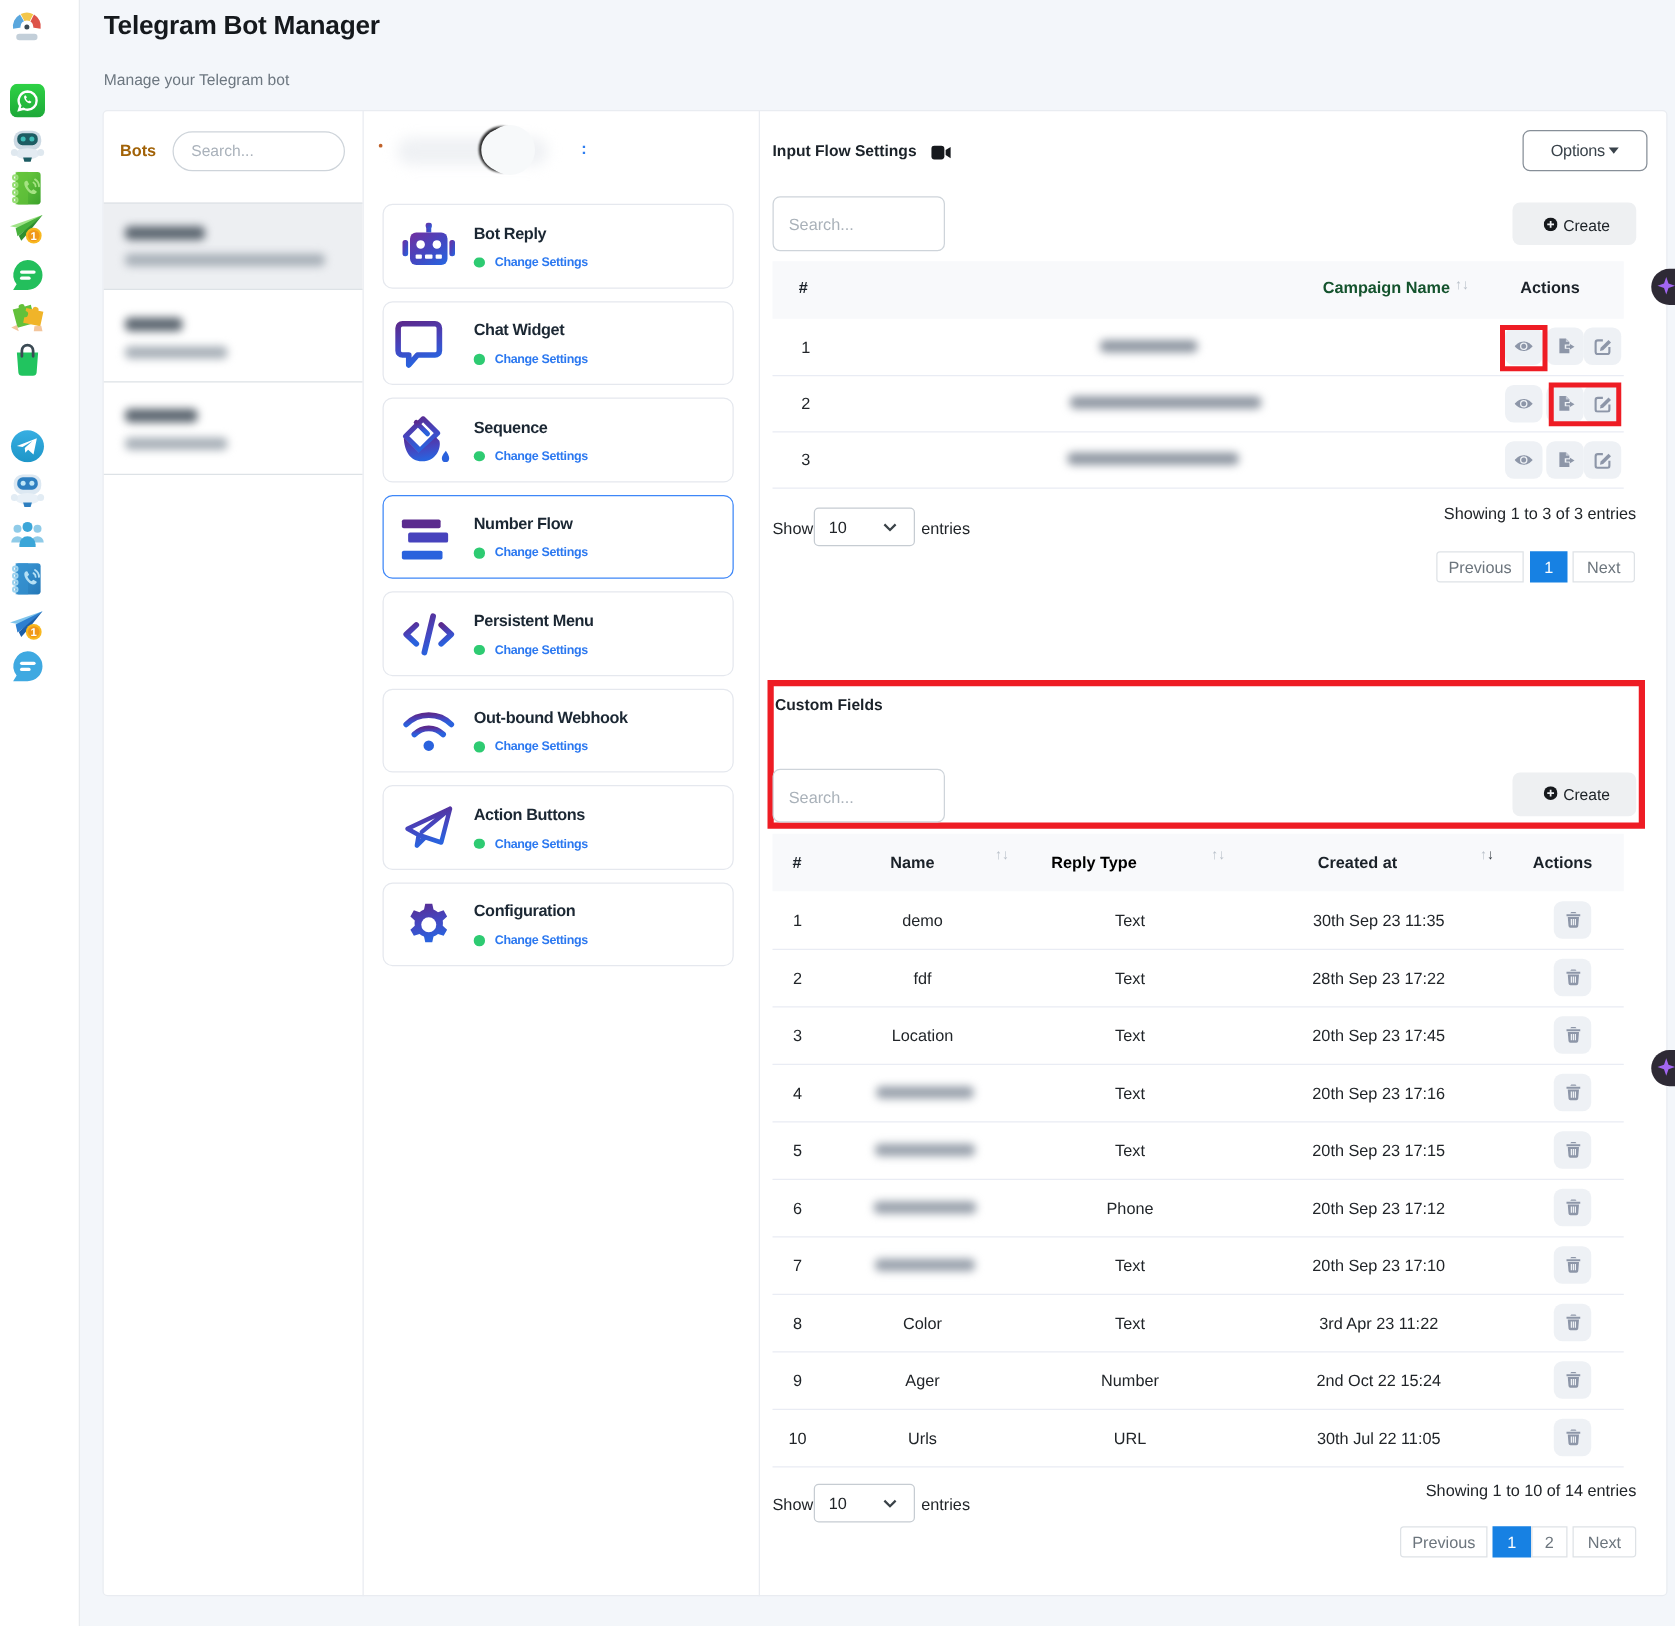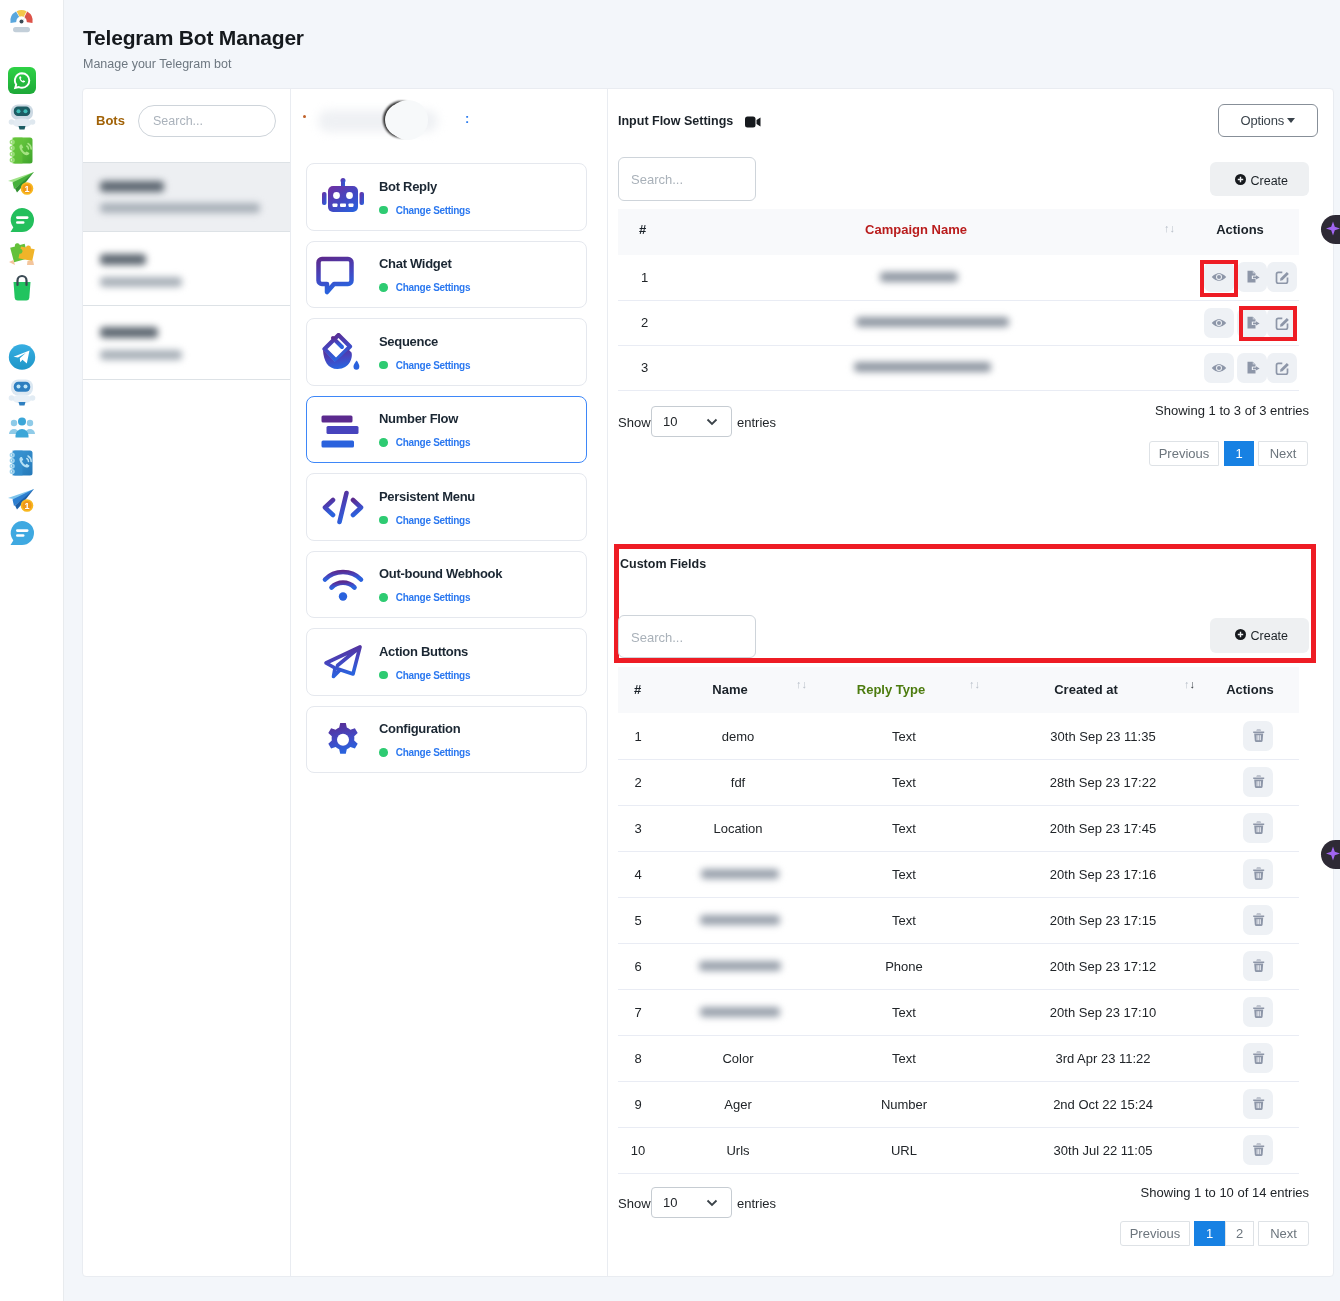--- a/index.html
+++ b/index.html
@@ -156,21 +156,21 @@
   <circle cx="20" cy="17.5" r="6.3" fill="#f8b81f"></circle>
   <circle cx="20" cy="17.5" r="4.6" fill="#f09819"></circle>
   <text x="20" y="21" text-anchor="middle" font-family="Liberation Sans" font-size="9" font-weight="bold" fill="#fff">1</text>
 </svg>
 <svg class="abs" style="left:8px;top:520px;" width="28" height="27" viewBox="0 0 28 27">
   <path d="M14 1 a12 12 0 0 1 0 24 h-11.5 l2.8 -4.6 a12 12 0 0 1 8.7 -19.4 z" fill="#3fa9e1"></path>
   <rect x="8" y="9.3" width="12.5" height="2.6" rx="1.3" fill="#fff"></rect>
   <rect x="8" y="14.2" width="8.5" height="2.6" rx="1.3" fill="#fff"></rect>
 </svg>
 
-<div class="abs" style="left:83px;top:26px;font-size:21px;font-weight:bold;color:#15191d;letter-spacing:-0.2px;">Telegram Bot Manager</div>
+<div class="abs" style="left:83px;top:9px;font-size:21px;font-weight:bold;color:#15191d;letter-spacing:-0.2px;">Telegram Bot Manager</div>
 <div class="abs" style="left:83px;top:56.5px;font-size:12.5px;color:#6d7780;">Manage your Telegram bot</div>
 
 <div class="abs" id="card" style="left:82px;top:88px;width:1252px;height:1189px;background:#fff;border:1px solid #e9ecf1;border-radius:4px;"></div>
 
 <div class="abs" style="left:290px;top:88px;width:1px;height:1189px;background:#e9ecf1;"></div>
 <div class="abs" style="left:607px;top:88px;width:1px;height:1189px;background:#e9ecf1;"></div>
 
 <div class="abs bold" style="left:96px;top:113px;font-size:13px;color:#a16207;">Bots</div>
 <div class="abs" style="left:138px;top:105px;width:138px;height:32px;border:1px solid #ced4da;border-radius:16px;background:#fff;"></div>
 <div class="abs" style="left:153px;top:114px;font-size:12.5px;color:#aab2bb;">Search...</div>
@@ -313,21 +313,21 @@
 
 <div class="abs" style="left:1210px;top:162px;width:99px;height:34px;border-radius:6px;background:#eef0f2;"></div>
 <svg class="abs" style="left:1234.5px;top:174.3px;" width="11" height="11" viewBox="0 0 11 11">
     <circle cx="5.5" cy="5.5" r="5.5" fill="#16191d"></circle>
     <path d="M5.5 2.8 v5.4 M2.8 5.5 h5.4" stroke="#eef0f2" stroke-width="1.4"></path>
   </svg>
 <div class="abs" style="left:1250.5px;top:173.5px;font-size:12.5px;color:#1c2227;">Create</div>
 
 <div class="abs" style="left:618px;top:209px;width:681px;height:46px;background:#f8f9fb;"></div>
 <div class="abs bold" style="left:639px;top:222px;font-size:13px;color:#1b2229;">#</div>
-<div class="abs bold" style="left:672px;top:222px;width:488px;text-align:center;font-size:13px;color:#b91c1c;">Campaign Name</div>
+<div class="abs bold" style="left:672px;top:222px;width:488px;text-align:right;font-size:13px;color:#14532d;">Campaign Name</div>
 <div class="abs" style="left:1164px;top:222px;font-size:11px;color:#b9c0c9;">↑↓</div>
 <div class="abs bold" style="left:1180px;top:222px;width:120px;text-align:center;font-size:13px;color:#1b2229;">Actions</div>
 
 <div class="abs" style="left:641px;top:270px;font-size:13px;color:#212529;">1</div>
 <div class="abs" style="left:641px;top:315px;font-size:13px;color:#212529;">2</div>
 <div class="abs" style="left:641px;top:360px;font-size:13px;color:#212529;">3</div>
 <div class="abs blur" style="left:880px;top:272px;width:78px;height:10px;background:#8f97a2;"></div>
 <div class="abs blur" style="left:856px;top:317px;width:153px;height:10px;background:#8f97a2;"></div>
 <div class="abs blur" style="left:854px;top:362px;width:137px;height:10px;background:#8f97a2;"></div>
 <div class="abs" style="left:618px;top:300px;width:681px;height:1px;background:#e9ecf4;"></div>
@@ -426,21 +426,21 @@
 <svg class="abs" style="left:1234.5px;top:629.3px;" width="11" height="11" viewBox="0 0 11 11">
     <circle cx="5.5" cy="5.5" r="5.5" fill="#16191d"></circle>
     <path d="M5.5 2.8 v5.4 M2.8 5.5 h5.4" stroke="#eef0f2" stroke-width="1.4"></path>
   </svg>
 <div class="abs" style="left:1250.5px;top:628.5px;font-size:12.5px;color:#1c2227;">Create</div>
 
 <div class="abs" style="left:618px;top:666.5px;width:681px;height:46px;background:#f8f9fb;"></div>
 <div class="abs bold" style="left:634px;top:682px;font-size:13px;color:#1b2229;">#</div>
 <div class="abs bold" style="left:680px;top:682px;width:100px;text-align:center;font-size:13px;color:#1b2229;">Name</div>
 <div class="abs" style="left:796px;top:678px;font-size:11px;color:#b9c0c9;">↑↓</div>
-<div class="abs bold" style="left:841px;top:682px;width:100px;text-align:center;font-size:13px;color:#4d7c0f;">Reply Type</div>
+<div class="abs bold" style="left:841px;top:682px;width:100px;text-align:left;font-size:13px;color:#000000;">Reply Type</div>
 <div class="abs" style="left:969px;top:678px;font-size:11px;color:#b9c0c9;">↑↓</div>
 <div class="abs bold" style="left:1036px;top:682px;width:100px;text-align:center;font-size:13px;color:#1b2229;">Created at</div>
 <div class="abs" style="left:1184px;top:678px;font-size:11px;color:#b9c0c9;">↑<span style="color:#343a40;">↓</span></div>
 <div class="abs bold" style="left:1200px;top:682px;width:100px;text-align:center;font-size:13px;color:#1b2229;">Actions</div>
 
 <div class="t2num" style="top:728.5px;">1</div>
 <div class="t2name" style="top:728.5px;">demo</div>
 <div class="t2type" style="top:728.5px;">Text</div>
 <div class="t2date" style="top:728.5px;">30th Sep 23 11:35</div>
 <div class="trashbtn" style="top:720.5px;">

